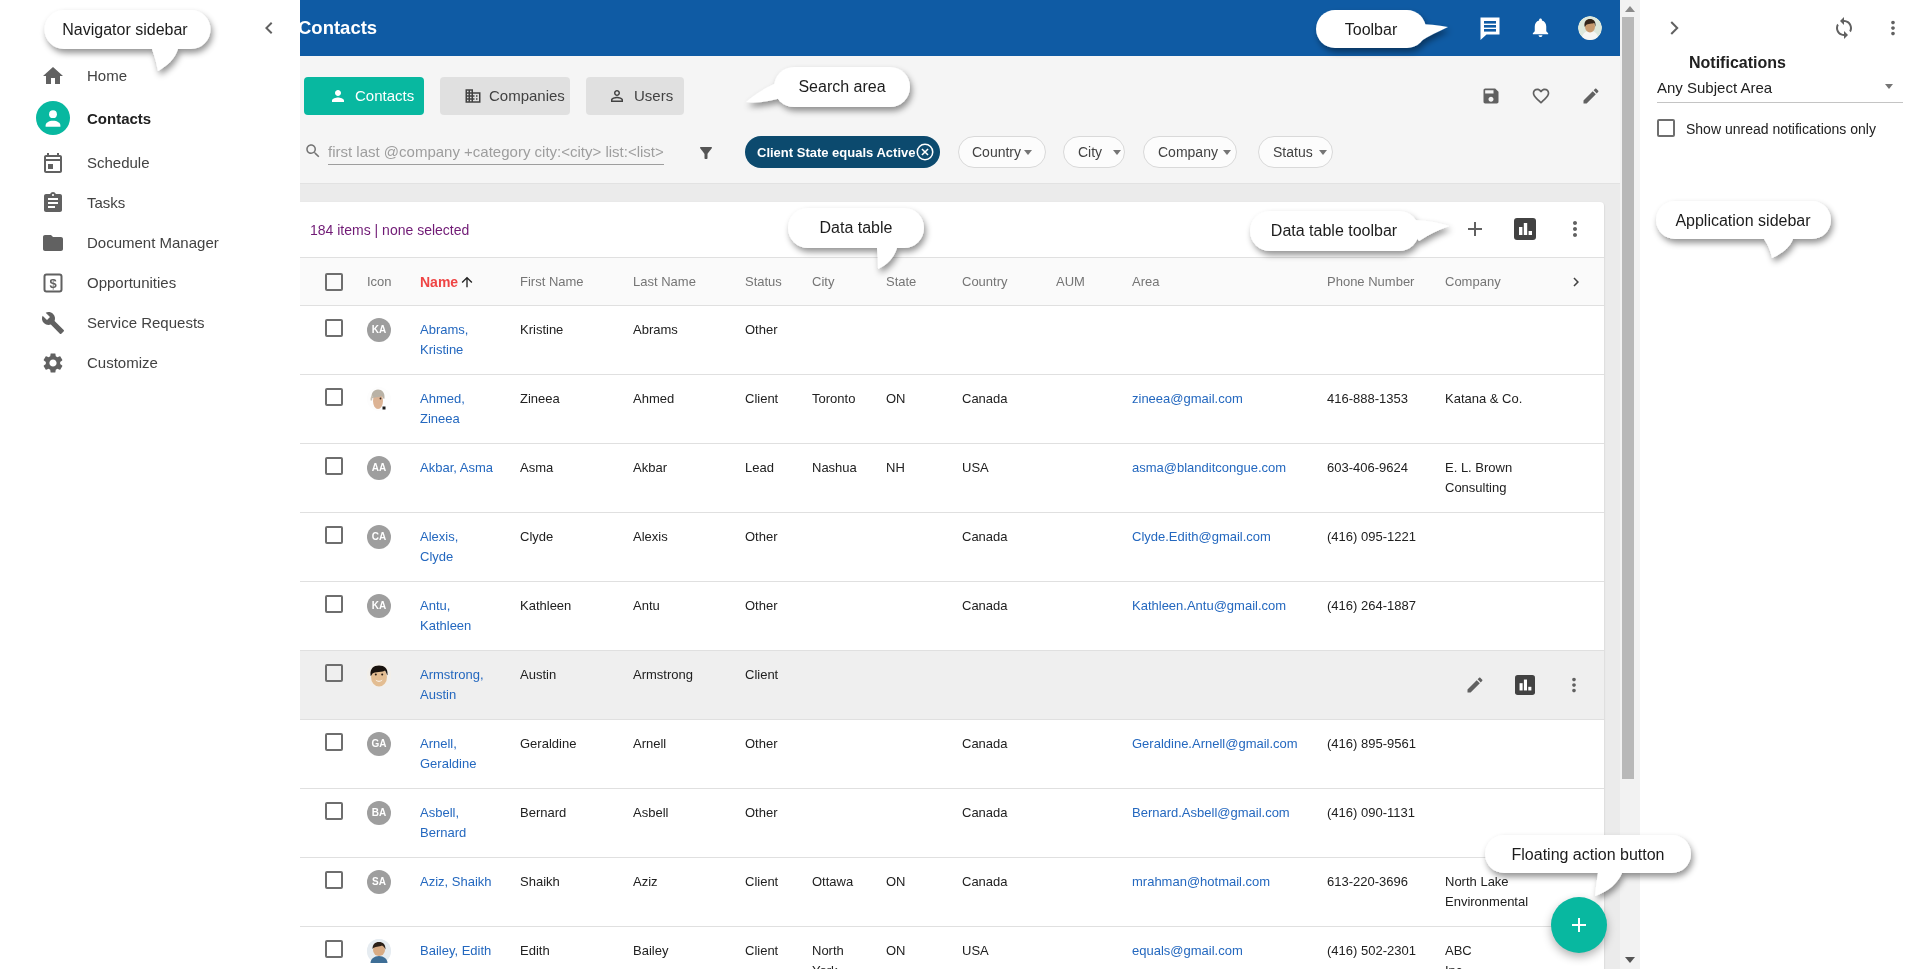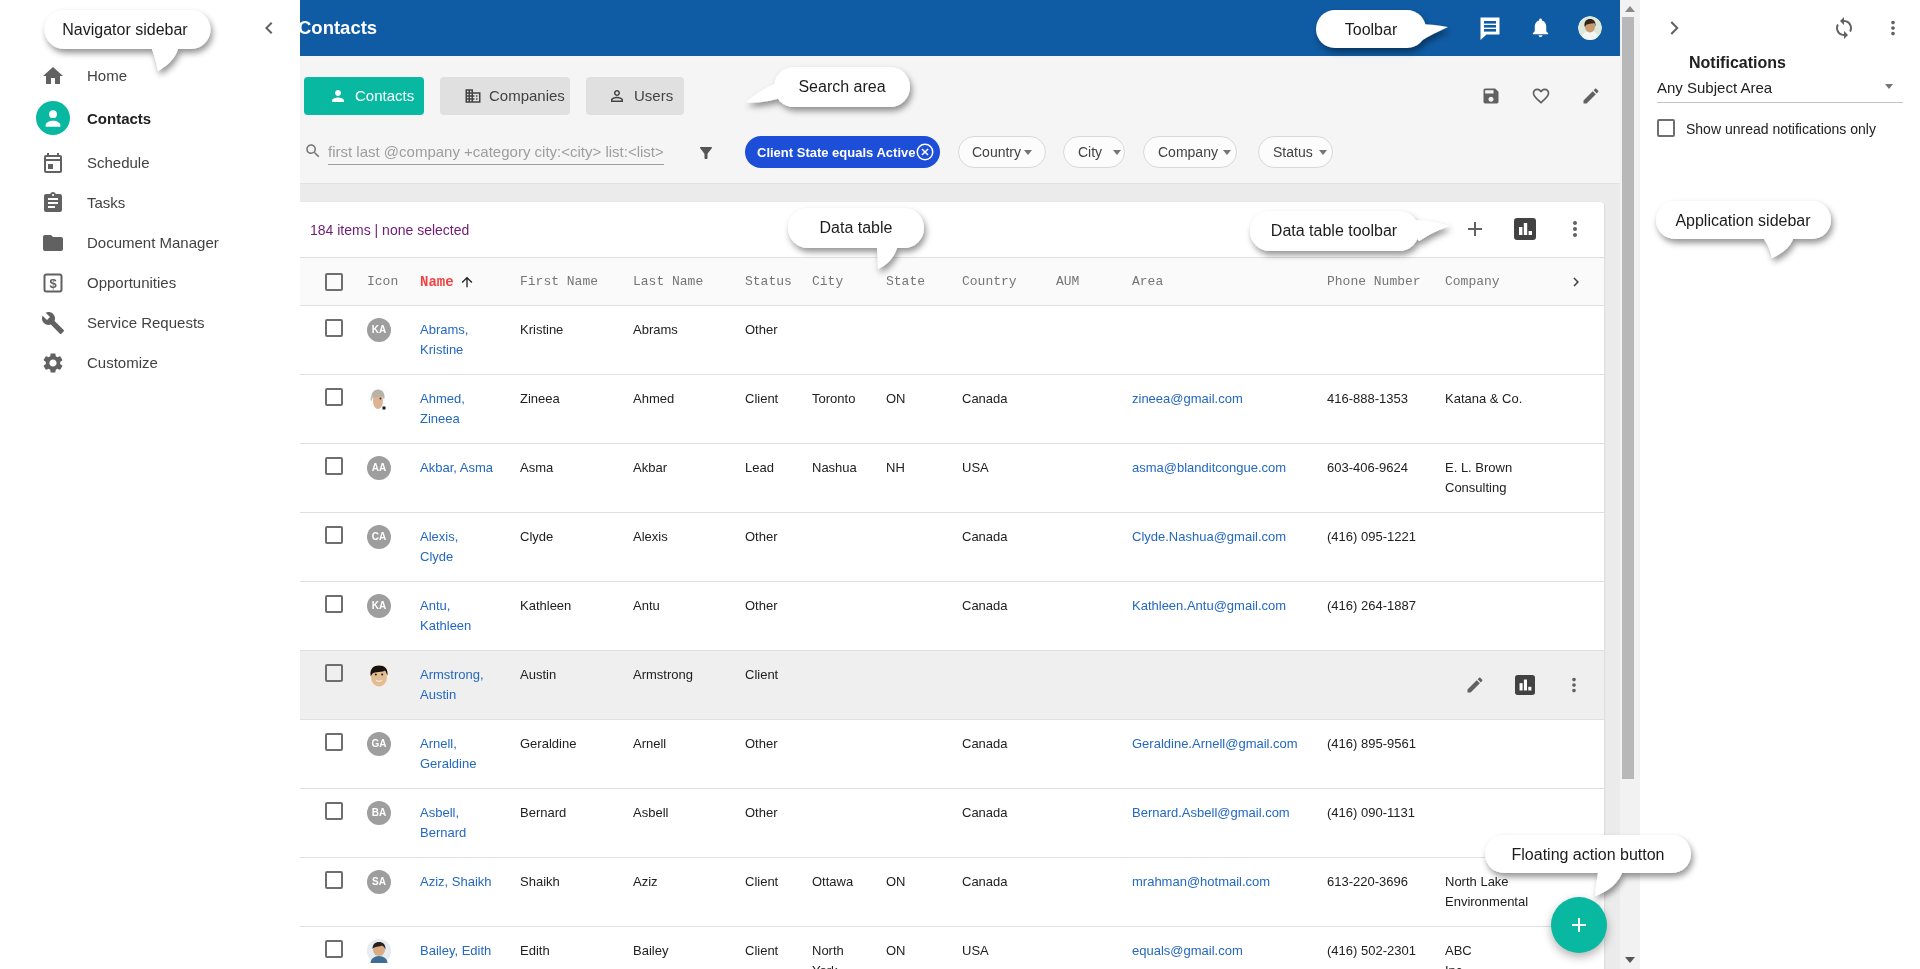--- a/index.html
+++ b/index.html
@@ -26,21 +26,21 @@
 .chip { position:absolute; top:80px; height:32px; border-radius:16px; border:1px solid #d9d9d9; background:#fcfcfc; }
 .chip span { position:absolute; top:7px; font-size:14px; color:#424242; }
 .caret { position:absolute; top:14px; width:0; height:0; border-left:4.5px solid transparent; border-right:4.5px solid transparent; border-top:5px solid #757575; }
 
 
 #content { left:280px; top:184px; width:1340px; height:785px; background:#ebebeb; }
 #card { position:absolute; left:15px; top:18px; width:1309px; height:767px; background:#fff; border-radius:4px 4px 0 0; box-shadow:0 1px 2px rgba(0,0,0,0.2); }
 #cardbar { position:absolute; left:0; top:0; width:100%; height:55px; }
 #cardbar .cnt { position:absolute; left:15px; top:20px; font-size:14px; color:#701a75; }
 #thead { position:absolute; left:0; top:55px; width:100%; height:49px; background:#fafafa; border-top:1px solid #e0e0e0; border-bottom:1px solid #e0e0e0; }
-#thead .h { position:absolute; top:16px; font-size:13px; color:#757575;font-family:Liberation Mono, monospace; }
+#thead .h { position:absolute; top:16px; font-size:13px; color:#757575; }
 .row { position:absolute; left:0; width:100%; height:69px; border-bottom:1px solid #e0e0e0; }
 .row .cell { position:absolute; top:14px; font-size:13px; color:#212121; line-height:20px; }
 .row a { color:#2468bf; text-decoration:none; }
 .cb { position:absolute; left:30px; width:18px; height:18px; border:2px solid #6e6e6e; border-radius:2px; }
 .av { position:absolute; left:72px; top:12px; width:24px; height:24px; border-radius:50%; background:#9e9e9e; color:#fff; font-size:10px; font-weight:700; text-align:center; line-height:24px; }
 .c-name { left:125px; width:74px; }
 .c-first { left:225px; width:105px; }
 .c-last { left:338px; width:104px; }
 .c-status { left:450px; width:60px; }
 .c-city { left:517px; width:58px; }
@@ -168,21 +168,21 @@
   </div>
   <svg class="abs" style="left:24px;top:86px" width="18" height="18" viewBox="0 0 24 24">
       <path d="M15.5 14h-.79l-.28-.27C15.41 12.59 16 11.11 16 9.5 16 5.91 13.09 3 9.5 3S3 5.91 3 9.5 5.91 16 9.5 16c1.61 0 3.09-.59 4.23-1.57l.27.28v.79l5 4.99L20.49 19l-4.99-5zm-6 0C7.01 14 5 11.99 5 9.5S7.01 5 9.5 5 14 7.01 14 9.5 11.99 14 9.5 14z" fill="#757575"></path>
     </svg>
   <div class="abs" style="left:48px;top:87px;font-size:15px;color:#9e9e9e;">first last @company +category city:&lt;city&gt; list:&lt;list&gt;</div>
   <div class="abs" style="left:48px;top:108px;width:336px;height:1px;background:#9e9e9e;"></div>
   <svg class="abs" style="left:417px;top:88px" width="18" height="18" viewBox="0 0 24 24">
       <path d="M4.25 5.61C6.27 8.2 10 13 10 13v6c0 .55.45 1 1 1h2c.55 0 1-.45 1-1v-6s3.72-4.8 5.74-7.39c.51-.66.04-1.61-.79-1.61H5.04c-.83 0-1.3.95-.79 1.61z" fill="#555"></path>
     </svg>
 
-  <div class="abs" style="left:465px;top:80px;width:195px;height:32px;border-radius:16px;background:#1d4ed8;">
+  <div class="abs" style="left:465px;top:80px;width:195px;height:32px;border-radius:16px;background:#0c4a6e;">
     <span style="position:absolute;left:12px;top:9px;font-size:13px;font-weight:700;color:#fff;">Client State equals Active</span>
     <svg style="position:absolute;left:171px;top:7px" width="18" height="18" viewBox="0 0 20 20">
         <circle cx="10" cy="10" r="8.6" fill="none" stroke="#fff" stroke-width="1.7"></circle>
         <path d="M6.6 6.6l6.8 6.8M13.4 6.6l-6.8 6.8" stroke="#fff" stroke-width="1.7"></path>
       </svg>
   </div>
   <div class="chip" style="left:678px;width:88px;">
       <span style="left:13px">Country</span>
       <div class="caret" style="left:65px;top:13px"></div>
     </div>
@@ -293,21 +293,21 @@
         <div class="cell c-comp">E. L. Brown Consulting</div>
       </div>
       <div class="row" style="top:311px">
         <div class="cb" style="top:13px"></div>
         <div class="av">CA</div>
         <div class="cell c-name"><a>Alexis, Clyde</a></div>
         <div class="cell c-first">Clyde</div>
         <div class="cell c-last">Alexis</div>
         <div class="cell c-status">Other</div>
         <div class="cell c-country">Canada</div>
-        <div class="cell c-email"><a>Clyde.Nashua@gmail.com</a></div>
+        <div class="cell c-email"><a>Clyde.Edith@gmail.com</a></div>
         <div class="cell c-phone">(416) 095-1221</div>
       </div>
       <div class="row" style="top:380px">
         <div class="cb" style="top:13px"></div>
         <div class="av">KA</div>
         <div class="cell c-name"><a>Antu, Kathleen</a></div>
         <div class="cell c-first">Kathleen</div>
         <div class="cell c-last">Antu</div>
         <div class="cell c-status">Other</div>
         <div class="cell c-country">Canada</div>

